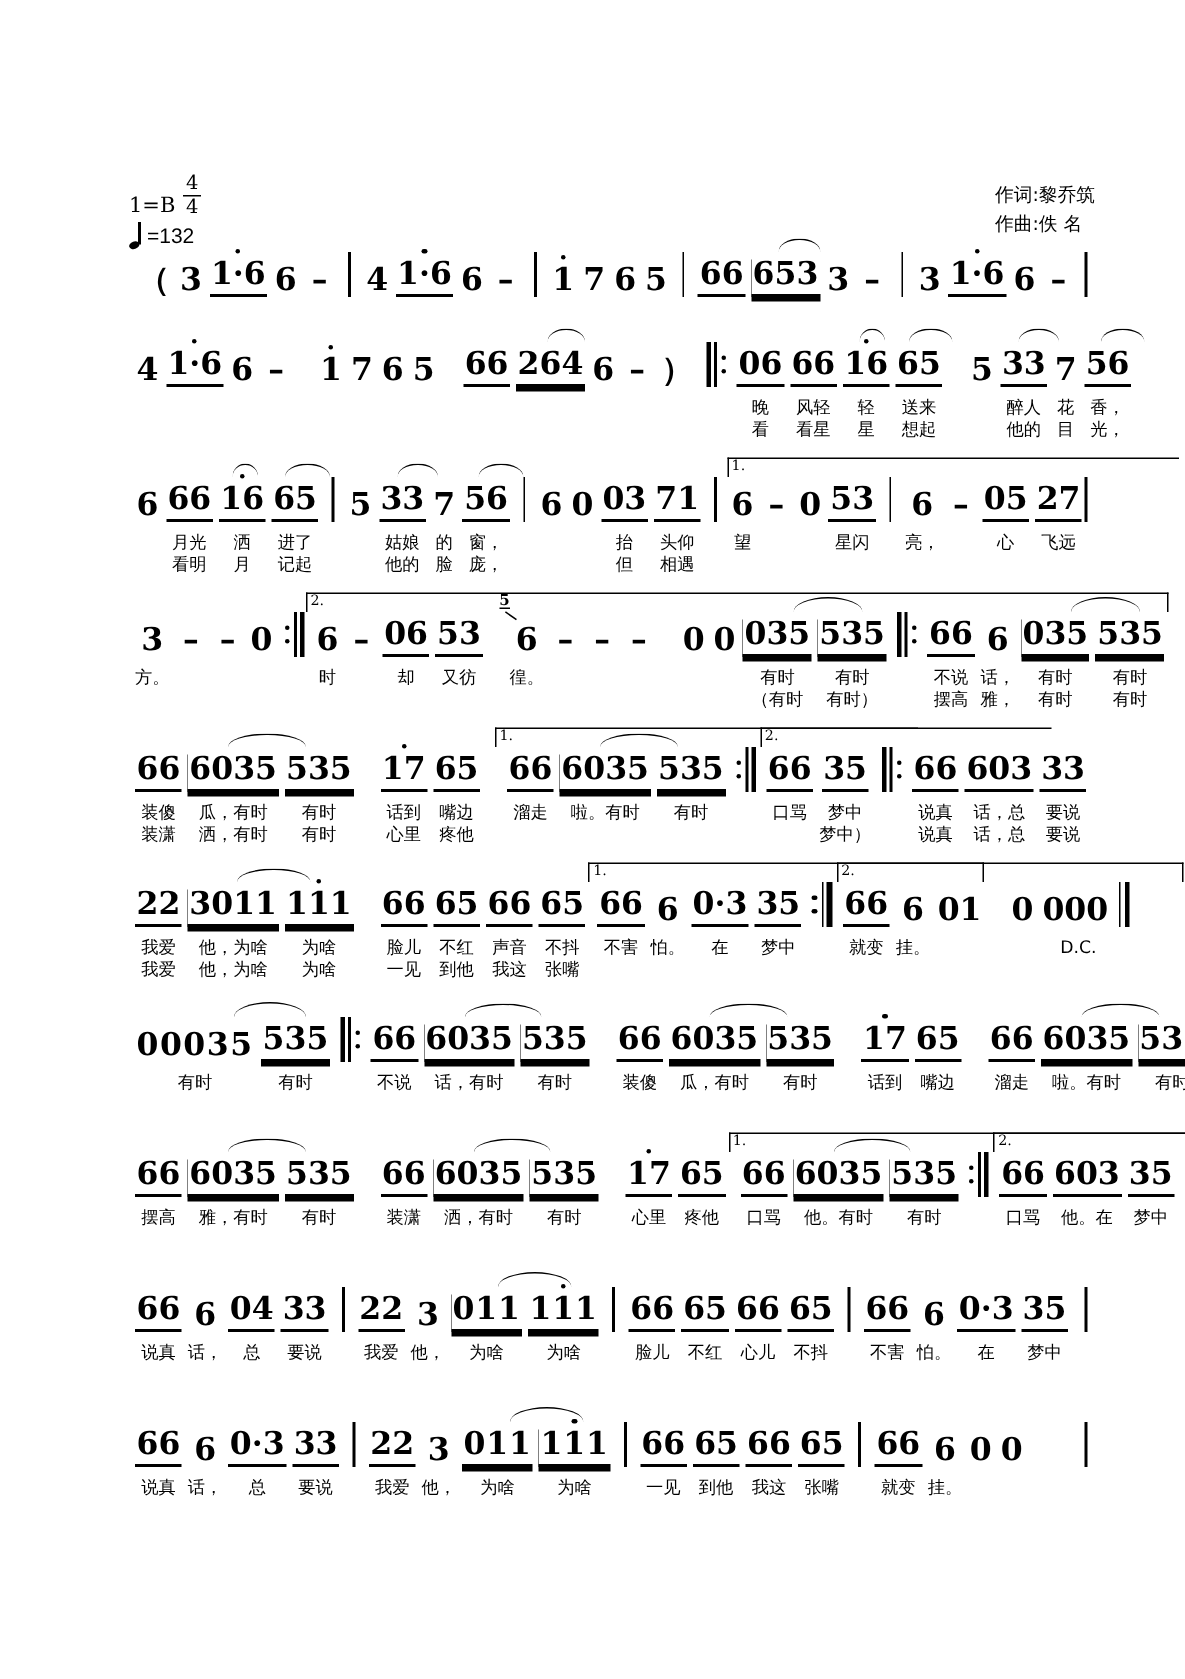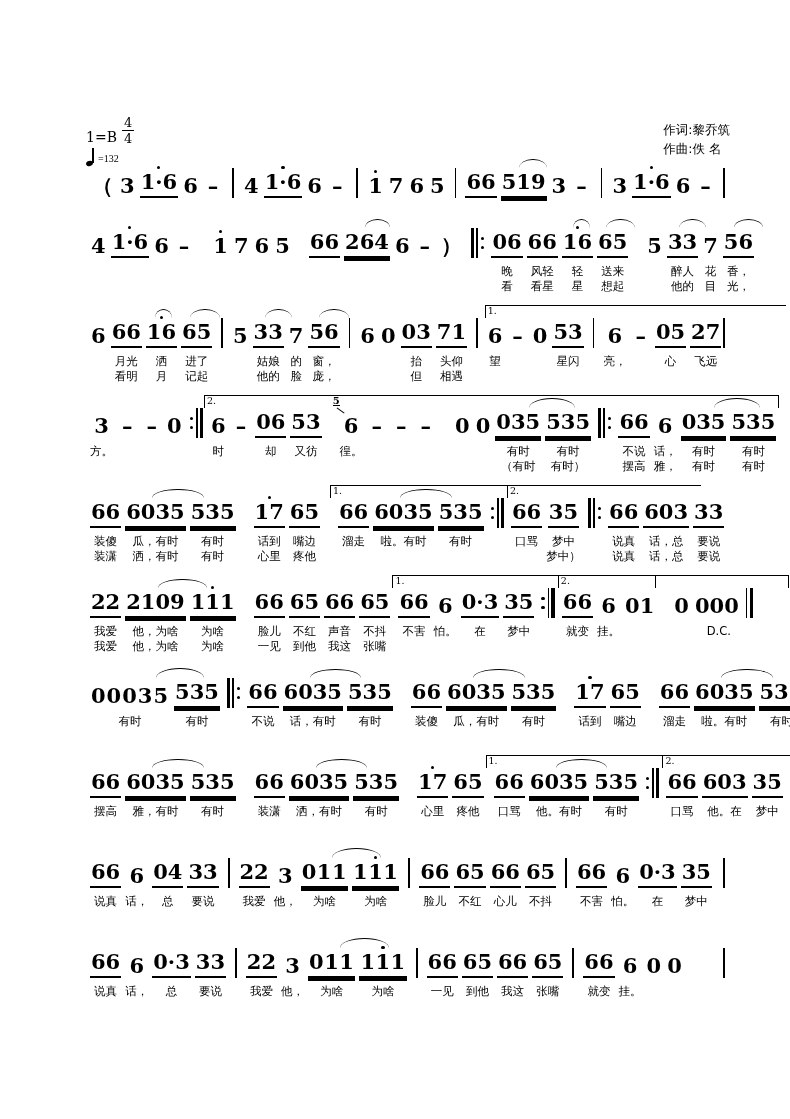--- a/index.html
+++ b/index.html
@@ -41,21 +41,21 @@
   .tempoline { display:flex; align-items:center; gap:2px; margin-top:4px; }
   .qnote { position: relative; width: 10px; height: 18px; display:inline-block; }
   .qnote::before {
     content:""; position:absolute; left:0; bottom:1px; width:7px; height:5px;
     background:#000; border-radius:50%; transform: rotate(-18deg);
   }
   .qnote::after {
     content:""; position:absolute; left:6px; bottom:4px; width:1.6px; height:15px;
     background:#000;
   }
-  .tempo-num { font-size: 10px; font-family: Liberation Serif, serif; }
+  .tempo-num { font-size: 14px; font-family: Liberation Sans, sans-serif; }
 
   .meta-right {
     position: absolute; right: 60px; top: 120px;
     font-size: 12.5px; line-height: 1.55; text-align: left;
   }
 
   
   .systems { position: absolute; left: 0; top: 168px; width: 790px; }
   .system {
     position: relative;
@@ -284,21 +284,21 @@
             <div class="glyphs">
               <span class="grp beam1">
                 <span class="note">66</span>
               </span>
             </div>
           </div>
         <div class="cell">
             <div class="glyphs" style="position:relative">
               <span class="slur" style="left:40%"></span>
               <span class="grp beam2">
-                <span class="note">519</span>
+                <span class="note">653</span>
               </span>
             </div>
           </div>
         <div class="cell">
             <div class="glyphs">
               <span class="note">3</span>
             </div>
           </div>
         <div class="cell">
             <div class="glyphs">
@@ -1116,21 +1116,21 @@
             </div>
           <div class="lyr">
               <span>我爱</span>
               <span>我爱</span>
             </div>
           </div>
         <div class="cell">
             <div class="glyphs" style="position:relative">
               <span class="slur" style="left:55%;right:-35%"></span>
               <span class="grp beam2">
-                <span class="note">2109</span>
+                <span class="note">3011</span>
               </span>
             </div>
           <div class="lyr">
               <span>他，为啥</span>
               <span>他，为啥</span>
             </div>
           </div>
         <div class="cell">
             <div class="glyphs">
               <span class="grp beam2">

